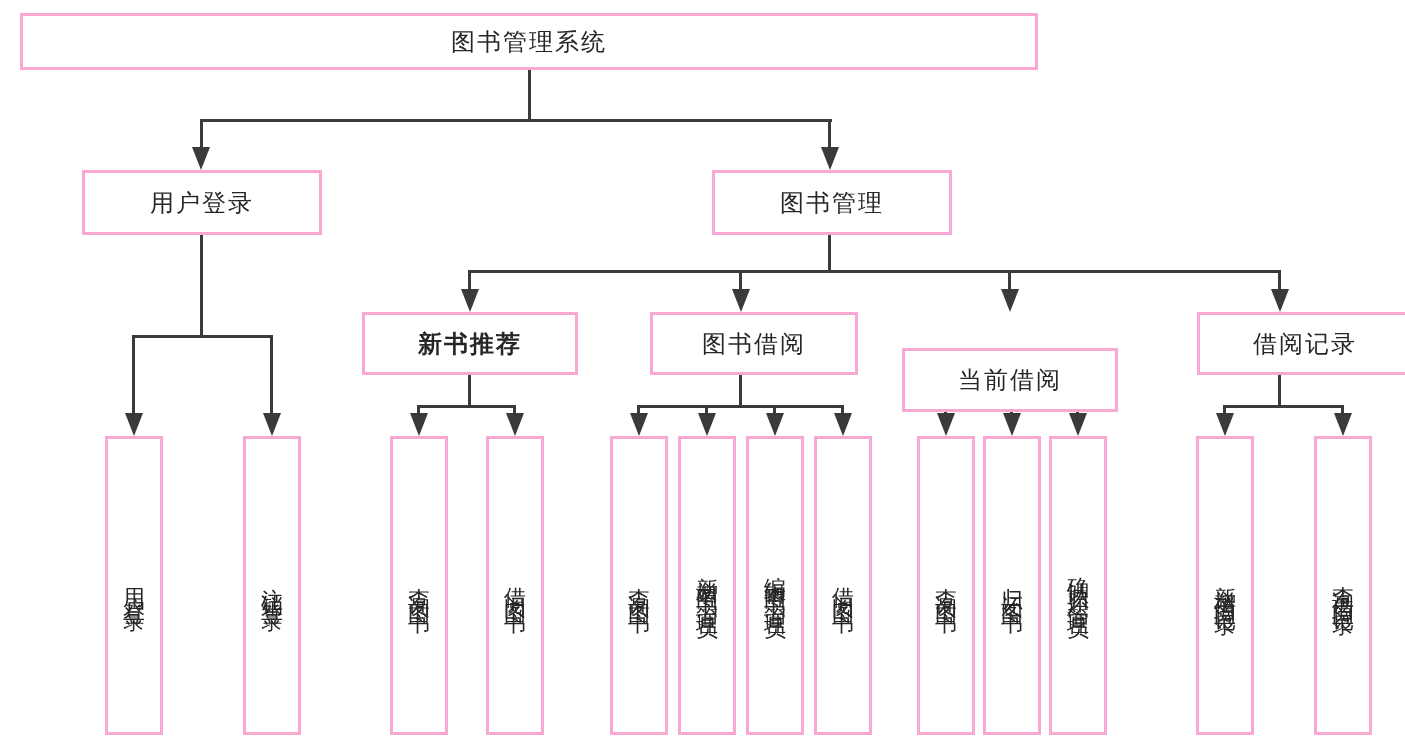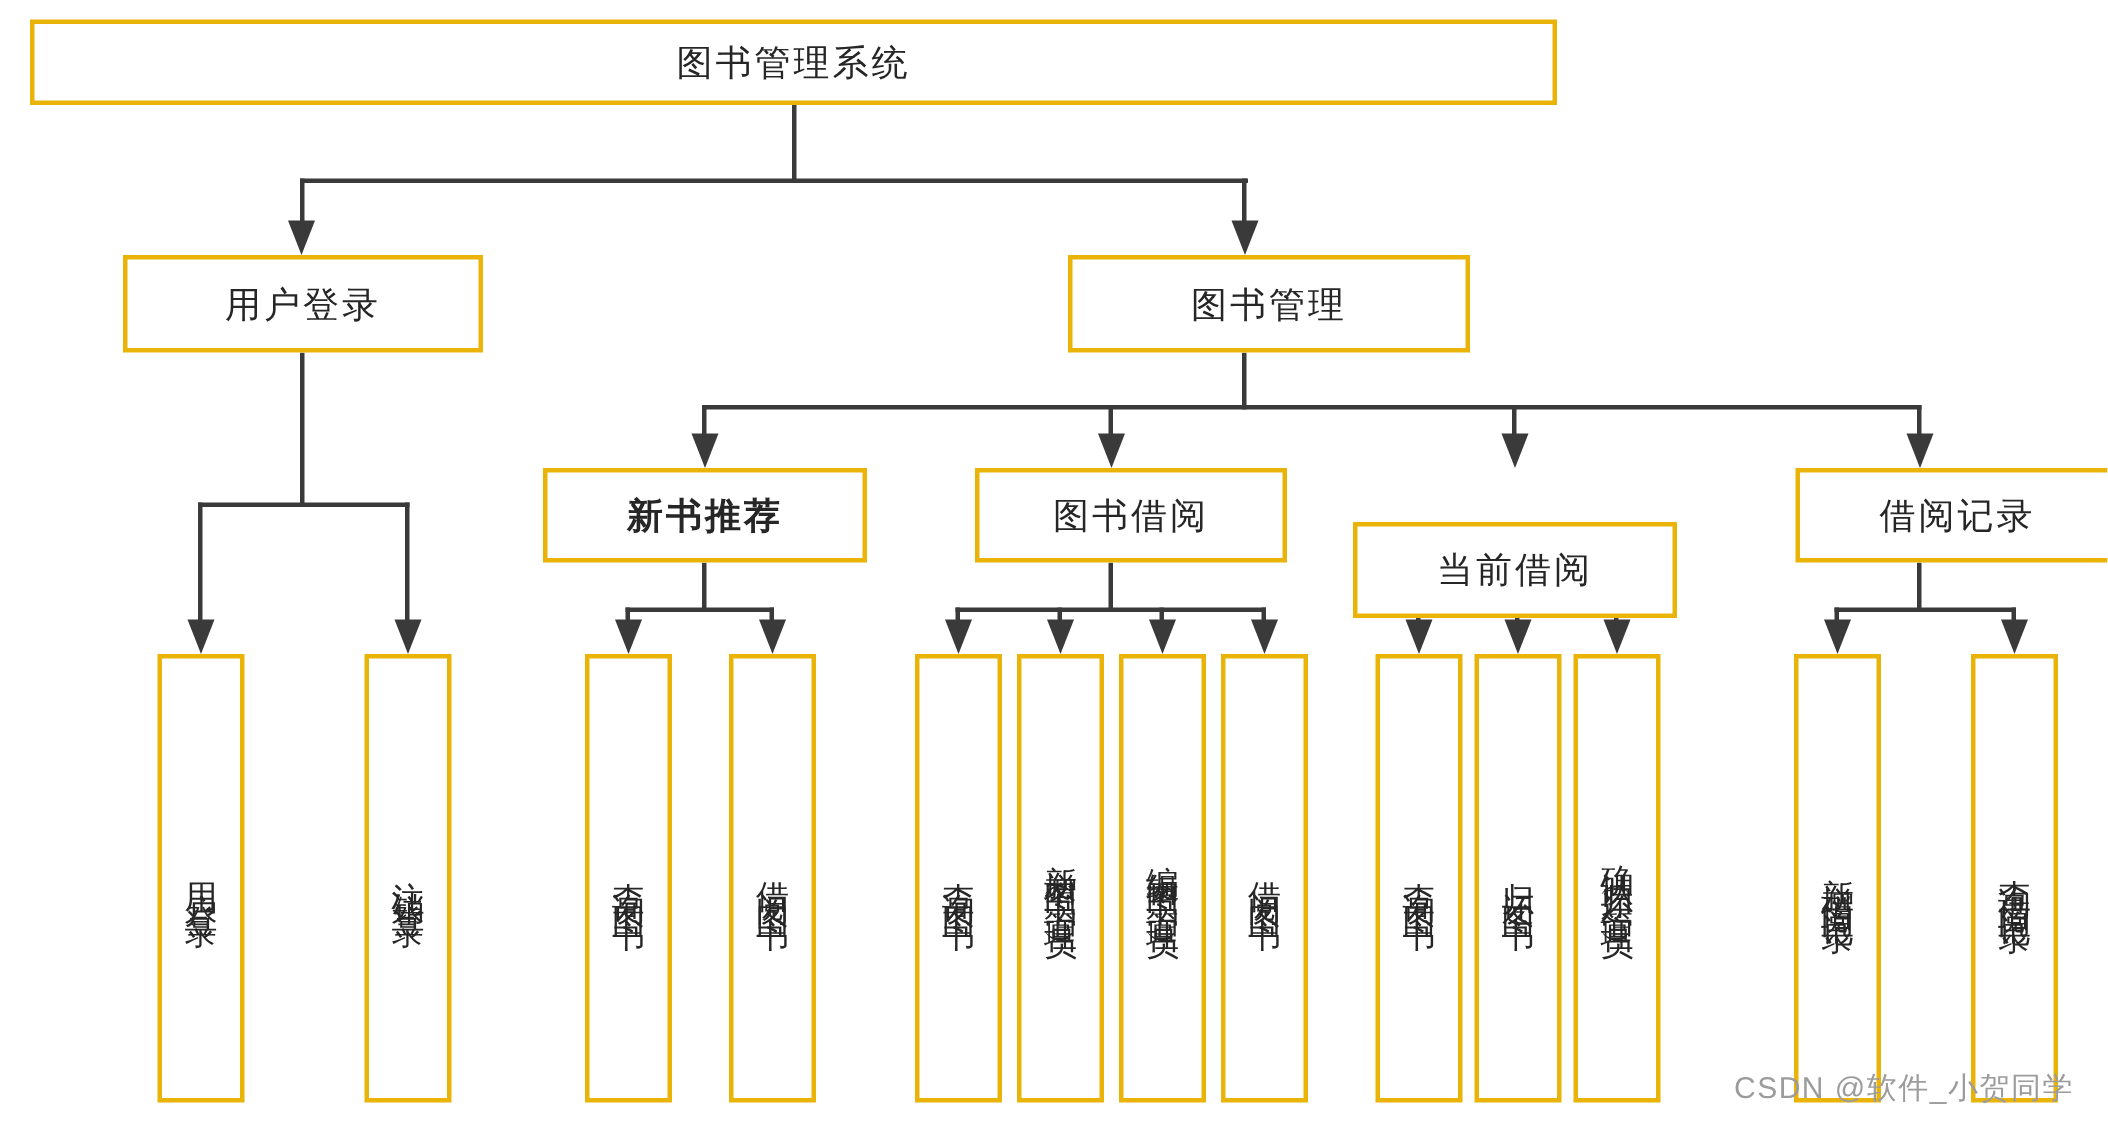--- a/index.html
+++ b/index.html
@@ -15,21 +15,21 @@
   .arrow {
     position: absolute;
     width: 0; height: 0;
     border-left: 9px solid transparent;
     border-right: 9px solid transparent;
     border-top: 23px solid #3a3a3a;
   }
   .box {
     position: absolute;
     box-sizing: border-box;
-    border: 3px solid #eab308;
+    border: 3px solid #f9a8d4;
     background: #ffffff;
     display: flex;
     align-items: center;
     justify-content: center;
     color: #262626;
     font-size: 24px;
     letter-spacing: 2px;
     white-space: nowrap;
   }
   .leaf {
@@ -113,21 +113,21 @@
   <div class="line" style="left:1278px; top:375px; width:3px;   height:33px;"></div>
   <div class="line" style="left:1223px; top:405px; width:121px; height:3px;"></div>
   <div class="line" style="left:1223px; top:405px; width:3px;   height:12px;"></div>
   <div class="line" style="left:1341px; top:405px; width:3px;   height:12px;"></div>
   <div class="arrow" style="left:1216px; top:413px;"></div>
   <div class="arrow" style="left:1334px; top:413px;"></div>
 
   <div class="box" style="left:20px; top:13px; width:1018px; height:57px;">图书管理系统</div>
 
   <div class="box" style="left:82px; top:170px; width:240px; height:65px;">用户登录</div>
-  <div class="box" style="left:712px; top:170px; width:268px; height:65px;">图书管理</div>
+  <div class="box" style="left:712px; top:170px; width:240px; height:65px;">图书管理</div>
 
   <div class="box" style="left:362px; top:312px; width:216px; height:63px;font-weight:bold;">新书推荐</div>
   <div class="box" style="left:650px; top:312px; width:208px; height:63px;">图书借阅</div>
   <div class="box" style="left:902px; top:312px; width:216px; height:64px;margin-top:36px;">当前借阅</div>
   <div class="box" style="left:1172px; top:312px; width:216px; height:63px;margin-left:25px;">借阅记录</div>
 
   <div class="box leaf" style="left:105px; top:436px; width:58px; height:299px;">用户登录</div>
   <div class="box leaf" style="left:243px; top:436px; width:58px; height:299px;">注销登录</div>
 
   <div class="box leaf" style="left:390px; top:436px; width:58px; height:299px;">查询图书</div>
@@ -138,15 +138,14 @@
   <div class="box leaf leaf-long" style="left:746px; top:436px; width:58px; height:299px;">编辑图书（管理员）</div>
   <div class="box leaf" style="left:814px; top:436px; width:58px; height:299px;">借阅图书</div>
 
   <div class="box leaf" style="left:917px; top:436px; width:58px; height:299px;">查询图书</div>
   <div class="box leaf" style="left:983px; top:436px; width:58px; height:299px;">归还图书</div>
   <div class="box leaf leaf-long" style="left:1049px; top:436px; width:58px; height:299px;">确认归还（管理员）</div>
 
   <div class="box leaf leaf-long" style="left:1196px; top:436px; width:58px; height:299px;">新增借阅记录</div>
   <div class="box leaf leaf-long" style="left:1314px; top:436px; width:58px; height:299px;">查询借阅记录</div>
 
-  <div class="watermark">CSDN @软件_小贺同学</div>
 
 </div>
 
 </body></html>

